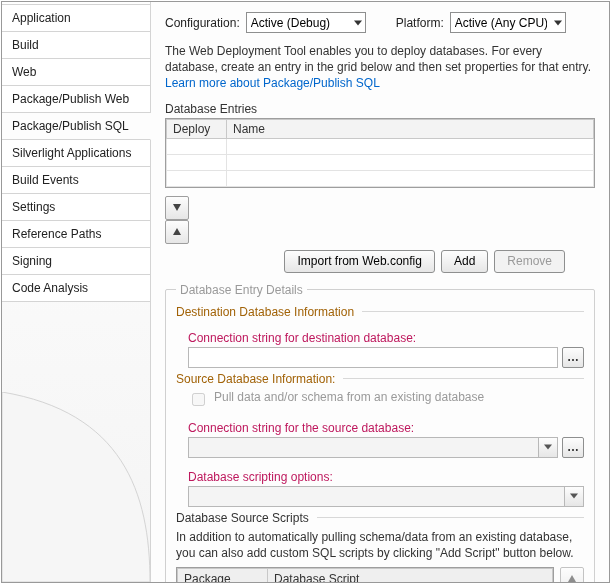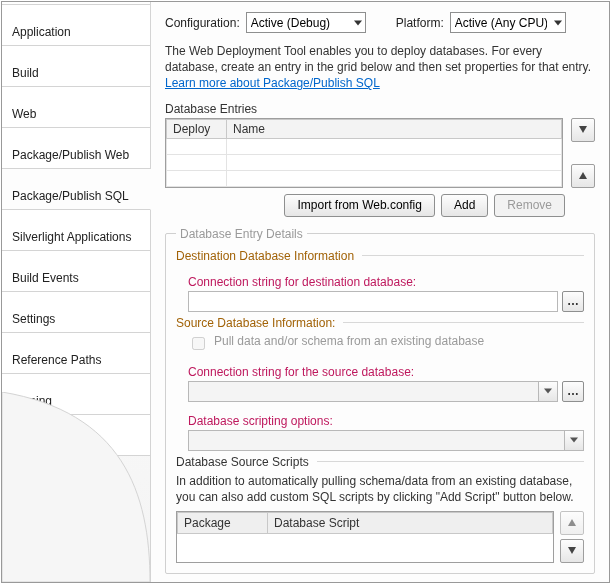--- a/index.html
+++ b/index.html
@@ -23,21 +23,21 @@
   }
   
   .sidebar {
     width: 148px;
     flex: 0 0 148px;
     padding-top: 2px;
     background: transparent;
     position: relative;
   }
   .side-tab {
-    padding: 20px 10px 6px 10px;
+    padding: 6px 10px 6px 10px;
     border-bottom: 1px solid #d4d4d4;
     cursor: pointer;
     color: #222;
     background: #fff;
   }
   .side-tab:first-child { border-top: 1px solid #d4d4d4; }
   .side-tab.active {
     background: #fdfdfd;
     border-right: 1px solid #fdfdfd;
     margin-right: -1px;
@@ -75,42 +75,42 @@
     position:absolute;
     right:4px; top:50%;
     width:0;height:0;
     border-left:4px solid transparent;
     border-right:4px solid transparent;
     border-top:5px solid #333;
     transform:translateY(-50%);
     pointer-events:none;
   }
   .intro { margin:10px 0 2px; line-height:1.35; }
-  a.link { color:#0066cc; text-decoration:underline; cursor:pointer; }
+  a.link { color:#0066cc; cursor:pointer; }
   .section-label { margin:10px 0 2px; }
   
   .grid {
     border:1px solid #9e9e9e;
     background:#fff;
   }
   .grid table { width:100%; border-collapse:collapse; table-layout:fixed; }
   .grid th {
     background:#f3f3f3;
     border:1px solid #c8c8c8;
     font-weight:normal;
     text-align:left;
     padding:2px 6px;
     font-size:12px;
   }
   .grid td {
     border:1px solid #e3e3e3;
     height:16px;
     padding:0 6px;
   }
-  .grid-wrap { display:flex; gap:8px; align-items:stretch; }
+  .grid-wrap { display:flex; gap:8px; align-items:stretch;flex-direction:column; }
   .grid-side { display:flex; flex-direction:column; justify-content:space-between; }
   .icon-btn {
     width:24px; height:24px;
     border:1px solid #9e9e9e;
     background:linear-gradient(#fdfdfd,#e6e6e6);
     display:flex;align-items:center;justify-content:center;
     cursor:pointer;
     border-radius:2px;
   }
   .icon-btn.disabled { opacity:.6; cursor:default; }

